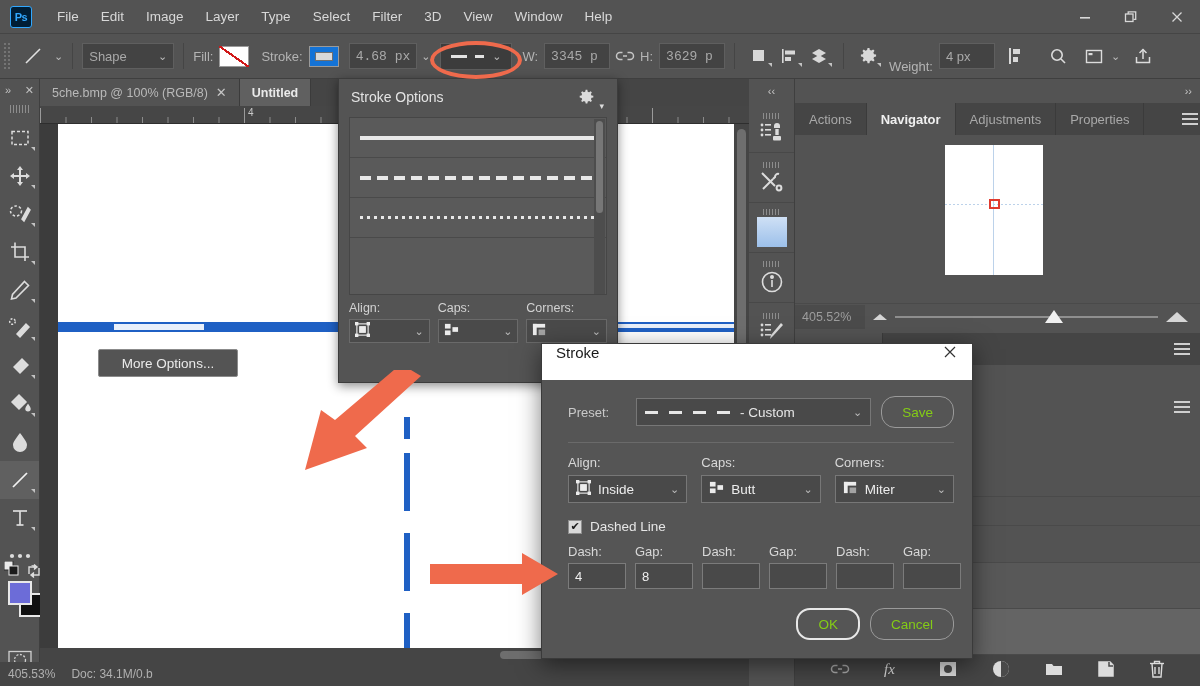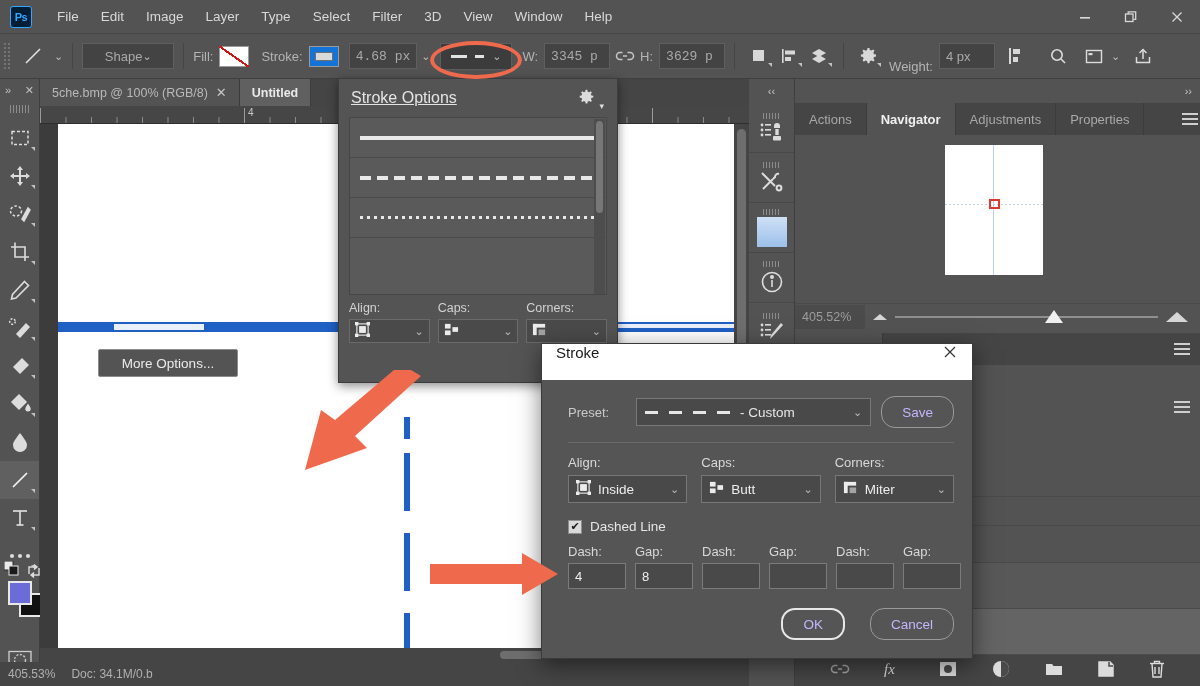--- a/index.html
+++ b/index.html
@@ -168,21 +168,21 @@
   }
   .scroll-h .thumb { position:absolute; top:3px; left: 460px; width: 44px; height:8px; background:#6e6e6e; border-radius:4px;}
   .blue-hline { position:absolute; background:#1f60c4; }
   .blue-vseg { position:absolute; background:#1f60c4; width: 6px; }
 
   
   .stroke-options {
     position: absolute; left: 338px; top: 78px; width: 280px; height: 305px;
     background: #545454; border: 1px solid #3c3c3c; box-shadow: 0 3px 10px rgba(0,0,0,.45);
   }
-  .so-title { color: #e4e4e4; font-size: 16px; padding: 10px 0 0 12px; text-decoration: underline; }
+  .so-title { color: #e4e4e4; font-size: 14px; padding: 10px 0 0 12px; }
   .so-gear { position:absolute; right: 14px; top: 10px; color:#d8d8d8; }
   .so-list {
     position:absolute; left: 10px; top: 38px; width: 258px; height: 178px;
     background: #5a5a5a; border: 1px solid #464646; overflow: hidden;
   }
   .so-row { height: 40px; border-bottom: 1px solid #4a4a4a; display:flex; align-items:center; padding: 0 10px;}
   .so-row .preview { width: 100%; height: 4px; }
   .pv-solid { background: #e8e8e8; }
   .pv-dashed { background: repeating-linear-gradient(to right,#e8e8e8 0 11px, transparent 11px 17px); }
   .pv-dotted { height: 3px !important; background: repeating-linear-gradient(to right,#e8e8e8 0 3px, transparent 3px 7px); }
@@ -214,21 +214,21 @@
   .sd-body { padding: 16px 18px 0 26px; }
   .row { display:flex; align-items:center; }
   .preset-select {
     flex: 1; height: 28px; background: #494949; border: 1px solid #777;
     display:flex; align-items:center; padding: 0 8px; color:#e6e6e6; font-size:13.5px; gap: 10px;
   }
   .preset-dashes { display:flex; align-items:center; gap: 11px; }
   .preset-dashes i { display:block; width: 13px; height: 3px; background:#e6e6e6; }
   .btn-pill {
     height: 32px; border: 1px solid #9a9a9a; border-radius: 14px; background: #555;
-    display:flex;align-items:center;justify-content:center; color:#c4b5fd; font-size:13.5px;
+    display:flex;align-items:center;justify-content:center; color:#84cc16; font-size:13.5px;
     padding: 0 20px;
     text-align: center;
   }
   .btn-pill.strong { border: 2px solid #e8e8e8; }
   .divider { height:1px; background:#6a6a6a; margin: 14px 0 12px; }
   .three-cols { display:flex; gap: 14px; }
   .three-cols > div { flex: 1; }
   .col-label { color:#d8d8d8; font-size:13px; margin-bottom: 5px; }
   .dd {
     height: 28px; background:#494949; border:1px solid #777;
@@ -237,21 +237,21 @@
   .dd .chev { margin-left:auto; }
   .chkrow { display:flex; align-items:center; gap: 8px; margin-top: 16px; color:#e6e6e6; font-size:13.5px;}
   .chkbox { width: 14px; height: 14px; background:#d9d9d9; border:1px solid #8f8f8f;
     display:flex; align-items:center; justify-content:center; color:#1b1b1b; font-size:11px; line-height:1;}
   .dashgrid { margin-top: 10px; display: grid; grid-template-columns: repeat(6, 58px); gap: 9px; }
   .dashgrid .dl { color:#d8d8d8; font-size:13px; }
   .dashgrid input {
     width: 58px; height: 26px; background:#494949; border:1px solid #7b7b7b; color:#efefef;
     font-family:"Liberation Sans", sans-serif; font-size: 13px; padding: 0 6px; outline:none;
   }
-  .sd-buttons { position:absolute; right: 18px; bottom: 18px; display:flex; gap: 25px; }
+  .sd-buttons { position:absolute; right: 18px; bottom: 18px; display:flex; gap: 10px; }
 
   
   .panel-rail {
     position: absolute; left: 749px; top: 79px; width: 46px; height: 607px; background: #535353;
     border-right: 1px solid #3f3f3f;
   }
   .rail-head { height: 24px; display:flex;align-items:center;justify-content:center;color:#c5c5c5;font-size:11px;}
   .rail-item { height: 50px; border-bottom: 1px solid #484848; display:flex;flex-direction:column;align-items:center;justify-content:center; gap:2px;}
   .rail-grip { width: 18px; height: 6px;
      background-image: repeating-linear-gradient(to right,#8d8d8d 0 1px, transparent 1px 3px);}
@@ -341,21 +341,21 @@
     <div class="tool-preset">
       <div class="tool-chip">
         <svg width="22" height="22" viewBox="0 0 22 22" stroke="#e0e0e0" stroke-width="1.6">
             <path d="M4 18 L18 4"></path>
           </svg>
       </div>
       <span class="chev">⌄</span>
     </div>
     <div class="ob-sep"></div>
 
-    <div class="num-field" style="min-width:92px; justify-content:center;">
+    <div class="num-field" style="min-width:92px; justify-content:space-between;">
       <span>Shape</span>
       <span class="chev">⌄</span>
     </div>
     <div class="ob-sep"></div>
 
     <span class="ob-label">Fill:</span>
     <div class="swatch-fill"></div>
 
     <span class="ob-label" style="margin-left:12px;text-align:right;">Stroke:</span>
     <div class="swatch-stroke">

